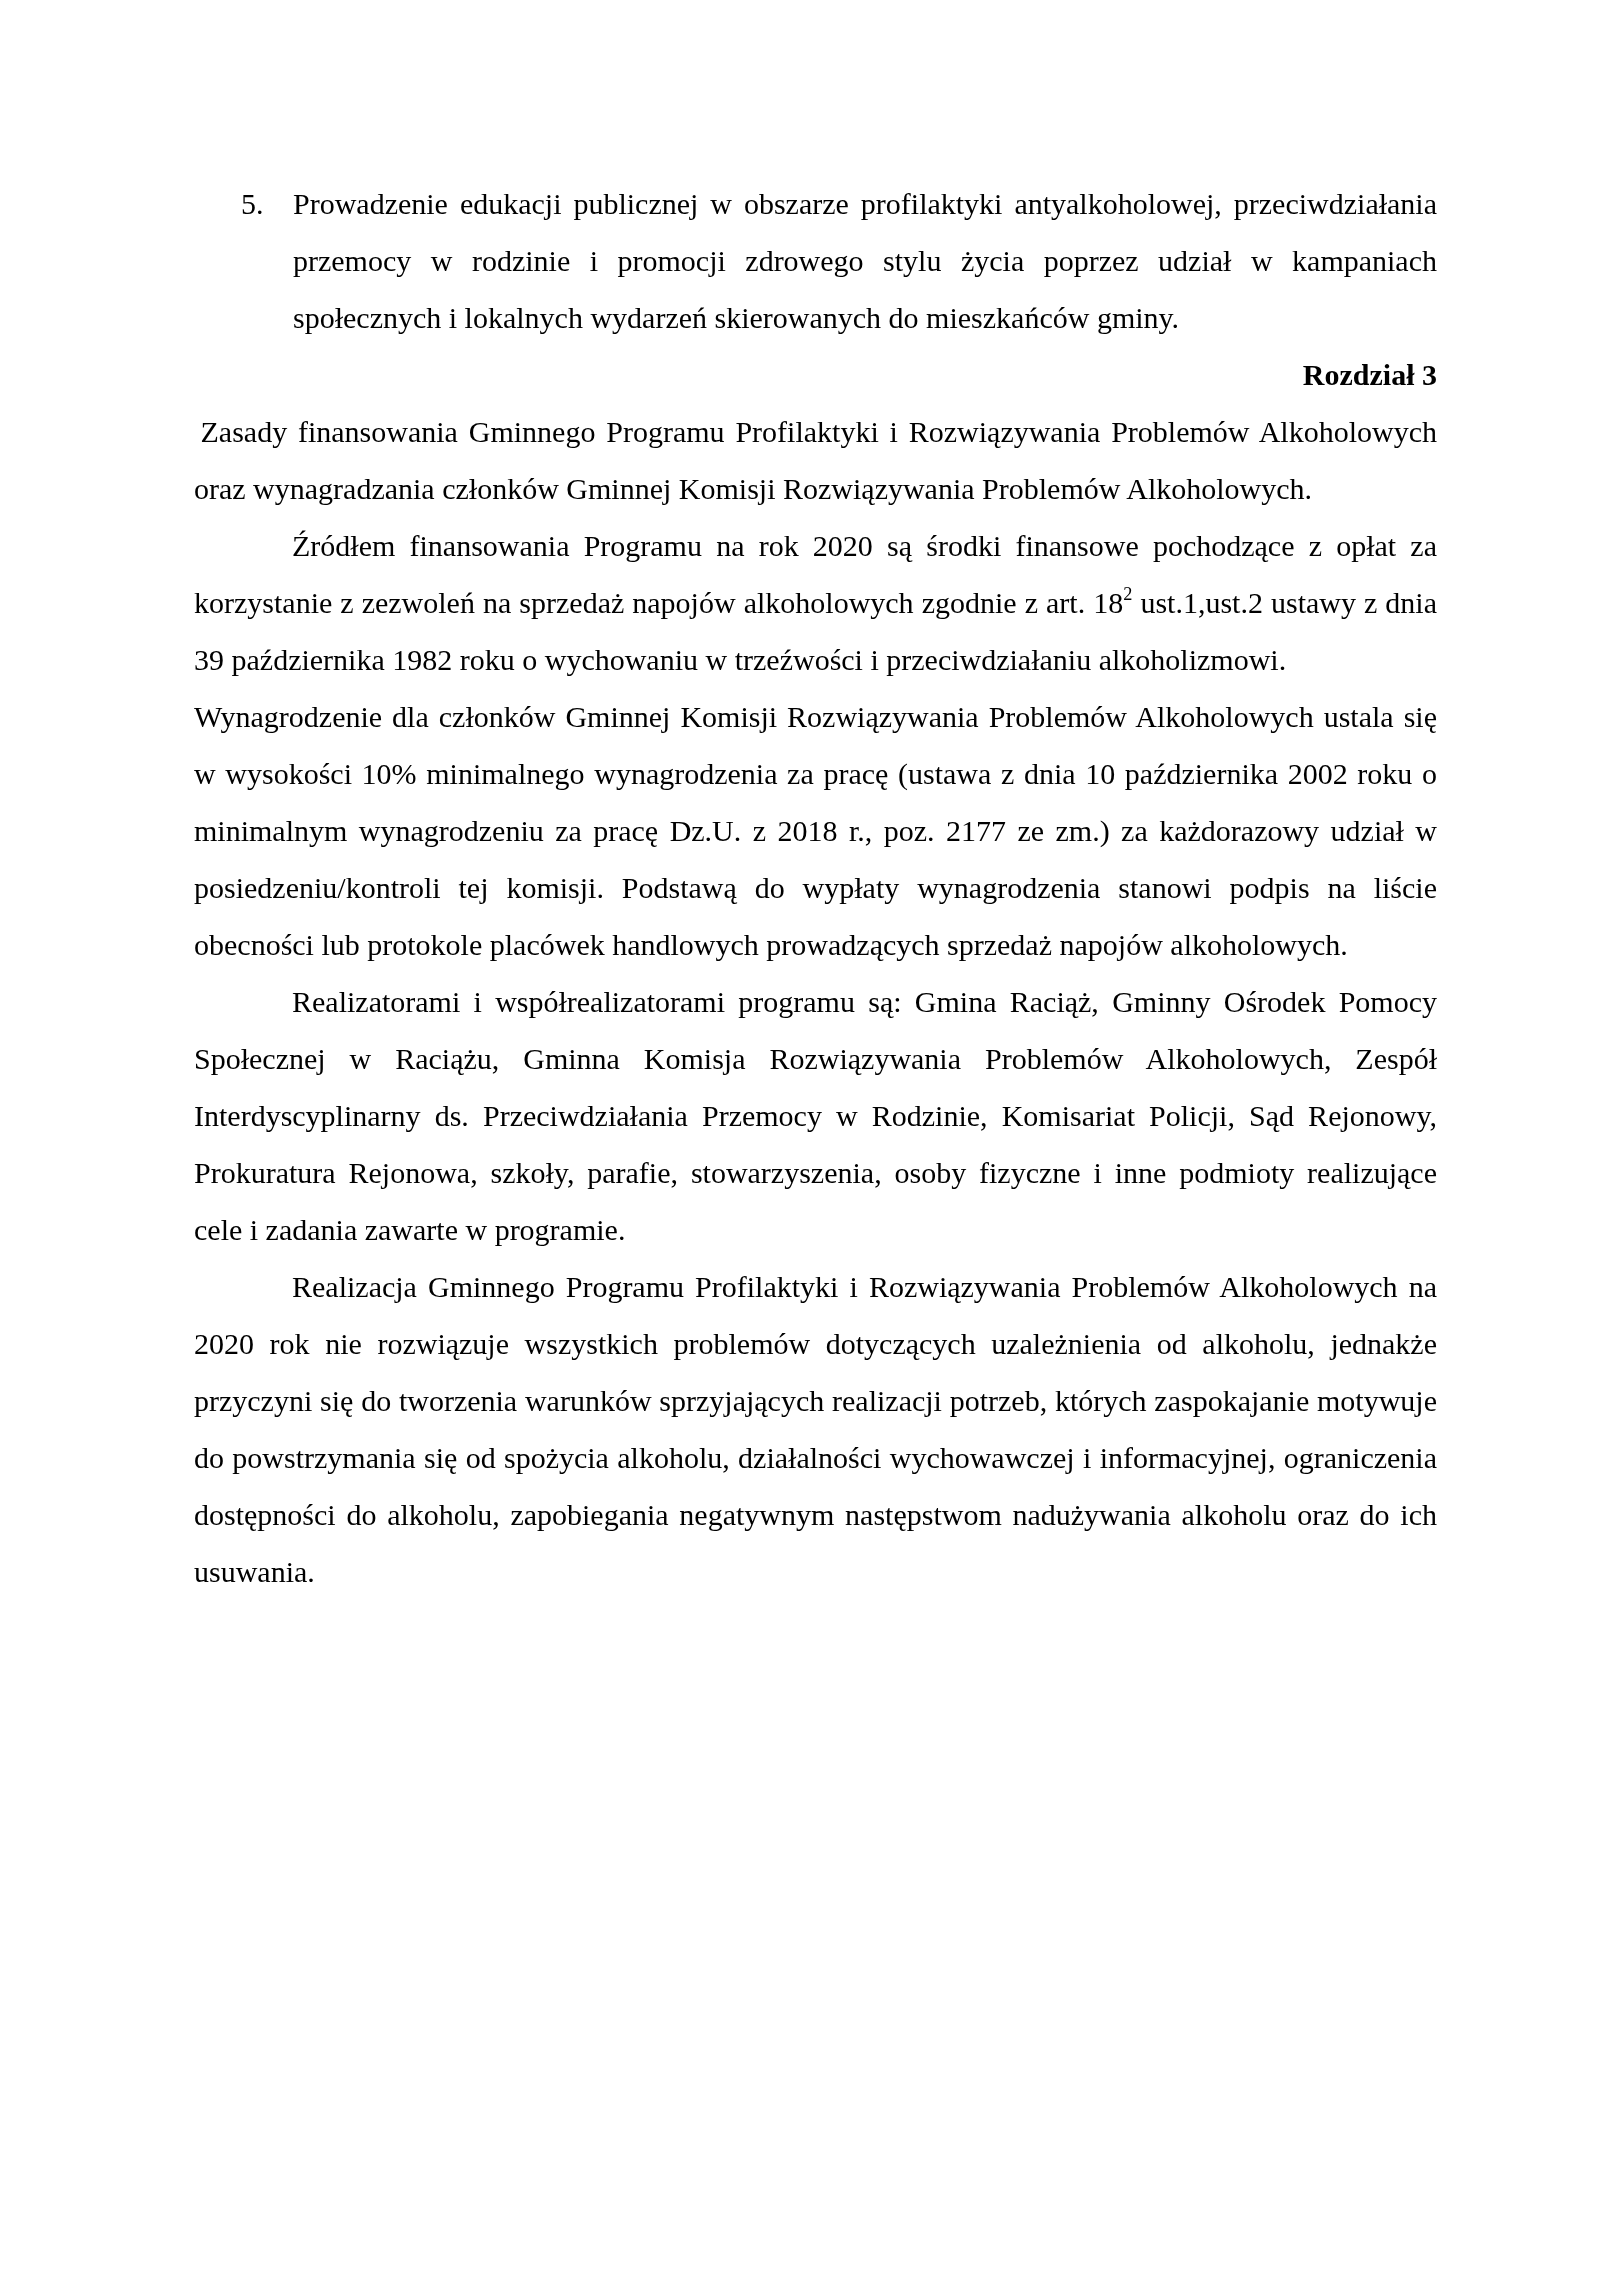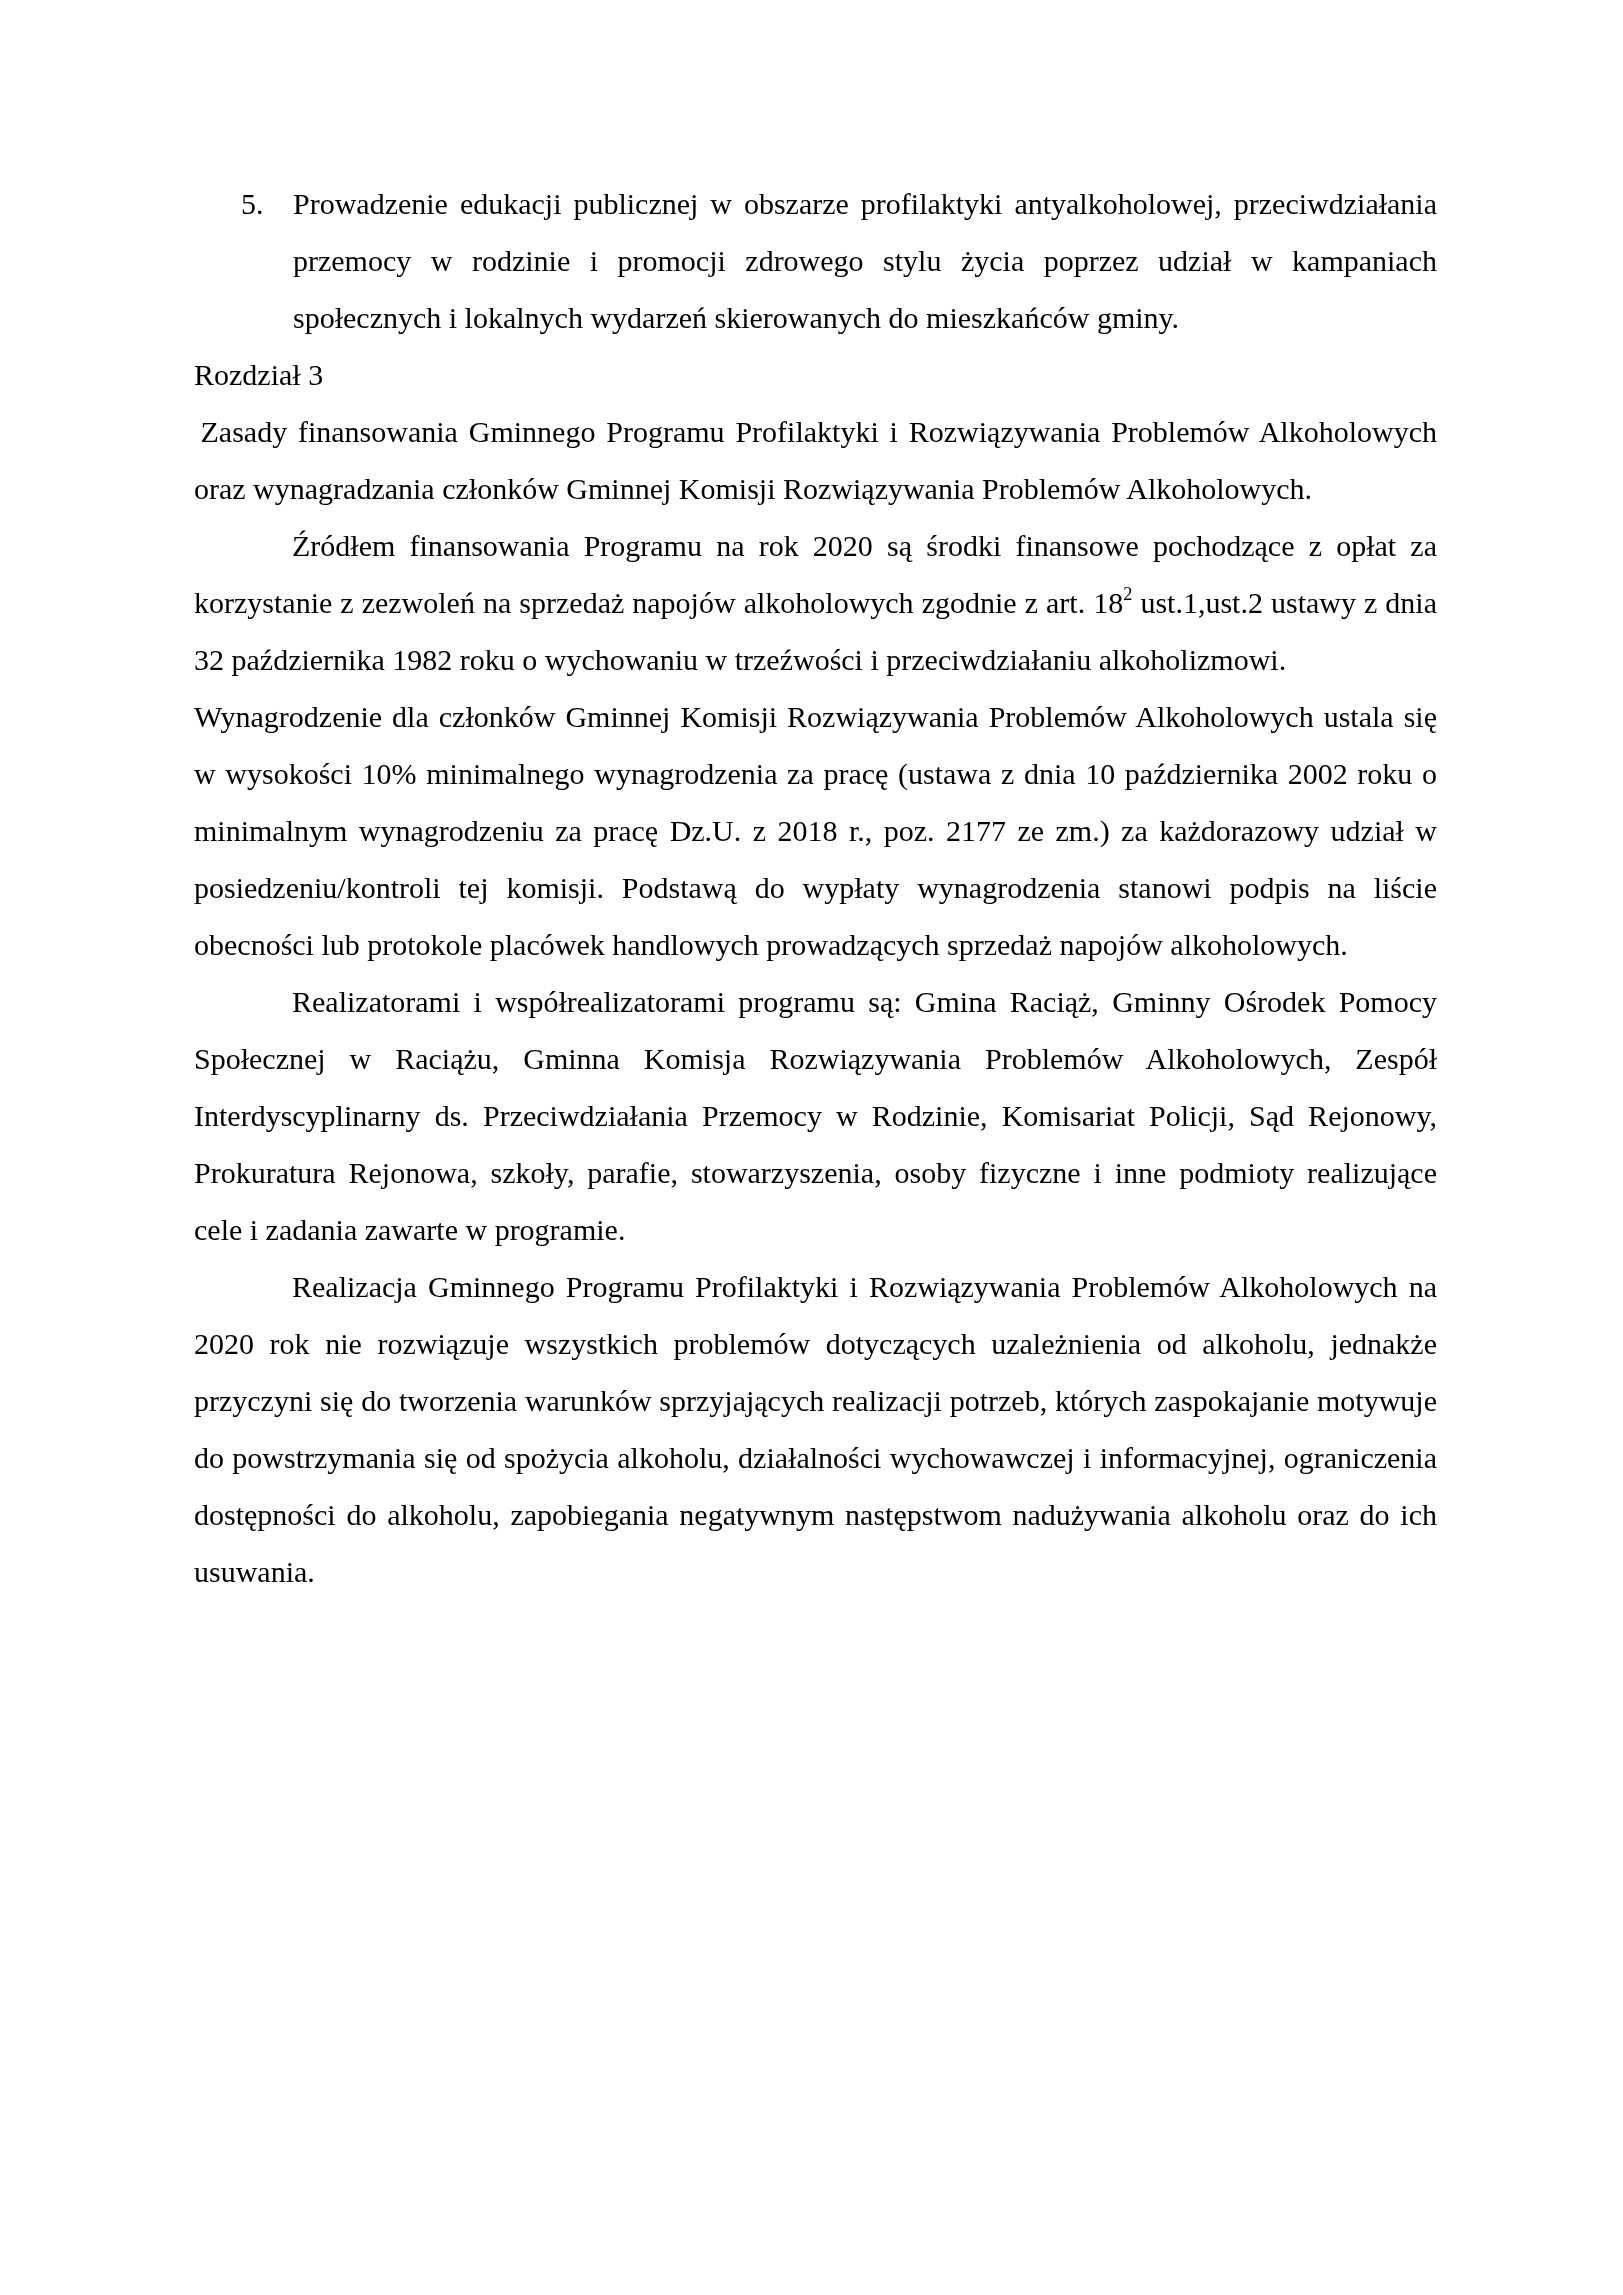--- a/index.html
+++ b/index.html
@@ -11,40 +11,40 @@
       width: 1243px;
       font-family: "Liberation Serif", "DejaVu Serif", serif;
       font-size: 30px;
       line-height: 57px;
       color: #000000;
       text-align: justify;
     }
     .page p { margin: 0; }
     .list-item { position: relative; padding-left: 99px; margin-left: 0; }
     .list-item .num { position: absolute; left: 47px; top: 0; }
-    .chapter-title { text-align: left; font-weight: normal; }
+    .chapter-title { text-align: right; font-weight: bold; }
     .indent { text-indent: 98px; }
     .lead-space { text-indent: 6.5px; }
     sup { font-size: 18.3px; line-height: 0; vertical-align: 13px; }
   </style>
 </head>
 <body>
 
 <div class="page">
 
   <p class="list-item">
     <span class="num">5.</span>
     <span>Prowadzenie edukacji publicznej w obszarze profilaktyki antyalkoholowej, przeciwdziałania przemocy w rodzinie i promocji zdrowego stylu życia poprzez udział w kampaniach społecznych i lokalnych wydarzeń skierowanych do mieszkańców gminy.</span>
   </p>
 
   <p class="chapter-title">Rozdział 3</p>
 
   <p class="lead-space">Zasady finansowania Gminnego Programu Profilaktyki i Rozwiązywania Problemów Alkoholowych oraz wynagradzania członków Gminnej Komisji Rozwiązywania Problemów Alkoholowych.</p>
 
-  <p class="indent"><span>Źródłem finansowania Programu  na rok 2020 są środki finansowe  pochodzące z opłat za korzystanie z zezwoleń na sprzedaż napojów alkoholowych zgodnie z art. 18</span><sup>2</sup><span> ust.1,ust.2 ustawy z dnia 32 października 1982 roku o wychowaniu w trzeźwości i przeciwdziałaniu alkoholizmowi.</span></p>
+  <p class="indent"><span>Źródłem finansowania Programu  na rok 2020 są środki finansowe  pochodzące z opłat za korzystanie z zezwoleń na sprzedaż napojów alkoholowych zgodnie z art. 18</span><sup>2</sup><span> ust.1,ust.2 ustawy z dnia 39 października 1982 roku o wychowaniu w trzeźwości i przeciwdziałaniu alkoholizmowi.</span></p>
 
   <p>Wynagrodzenie dla członków Gminnej Komisji Rozwiązywania Problemów Alkoholowych ustala się w wysokości 10% minimalnego wynagrodzenia za pracę (ustawa z dnia 10 października 2002 roku o minimalnym wynagrodzeniu za pracę Dz.U. z 2018 r., poz. 2177 ze zm.) za każdorazowy udział w posiedzeniu/kontroli tej komisji. Podstawą do wypłaty wynagrodzenia stanowi podpis na liście obecności lub protokole placówek handlowych prowadzących sprzedaż napojów alkoholowych.</p>
 
 
   <p class="indent">Realizatorami i współrealizatorami  programu są: Gmina Raciąż, Gminny Ośrodek Pomocy Społecznej w Raciążu, Gminna Komisja Rozwiązywania Problemów Alkoholowych, Zespół Interdyscyplinarny ds. Przeciwdziałania Przemocy w Rodzinie, Komisariat Policji, Sąd Rejonowy, Prokuratura Rejonowa, szkoły, parafie, stowarzyszenia, osoby fizyczne i inne podmioty realizujące cele i zadania zawarte w programie.</p>
 
   <p class="indent">Realizacja Gminnego Programu Profilaktyki i Rozwiązywania Problemów Alkoholowych na 2020 rok nie rozwiązuje wszystkich problemów dotyczących uzależnienia od alkoholu, jednakże przyczyni się do tworzenia warunków sprzyjających realizacji potrzeb, których zaspokajanie motywuje do powstrzymania się od spożycia alkoholu, działalności wychowawczej i informacyjnej, ograniczenia dostępności do alkoholu, zapobiegania negatywnym następstwom nadużywania alkoholu oraz do ich  usuwania.</p>
 
 
 </div>

